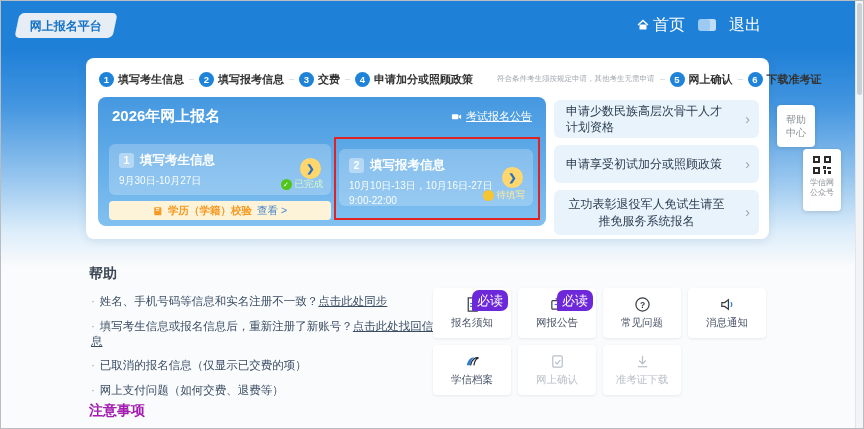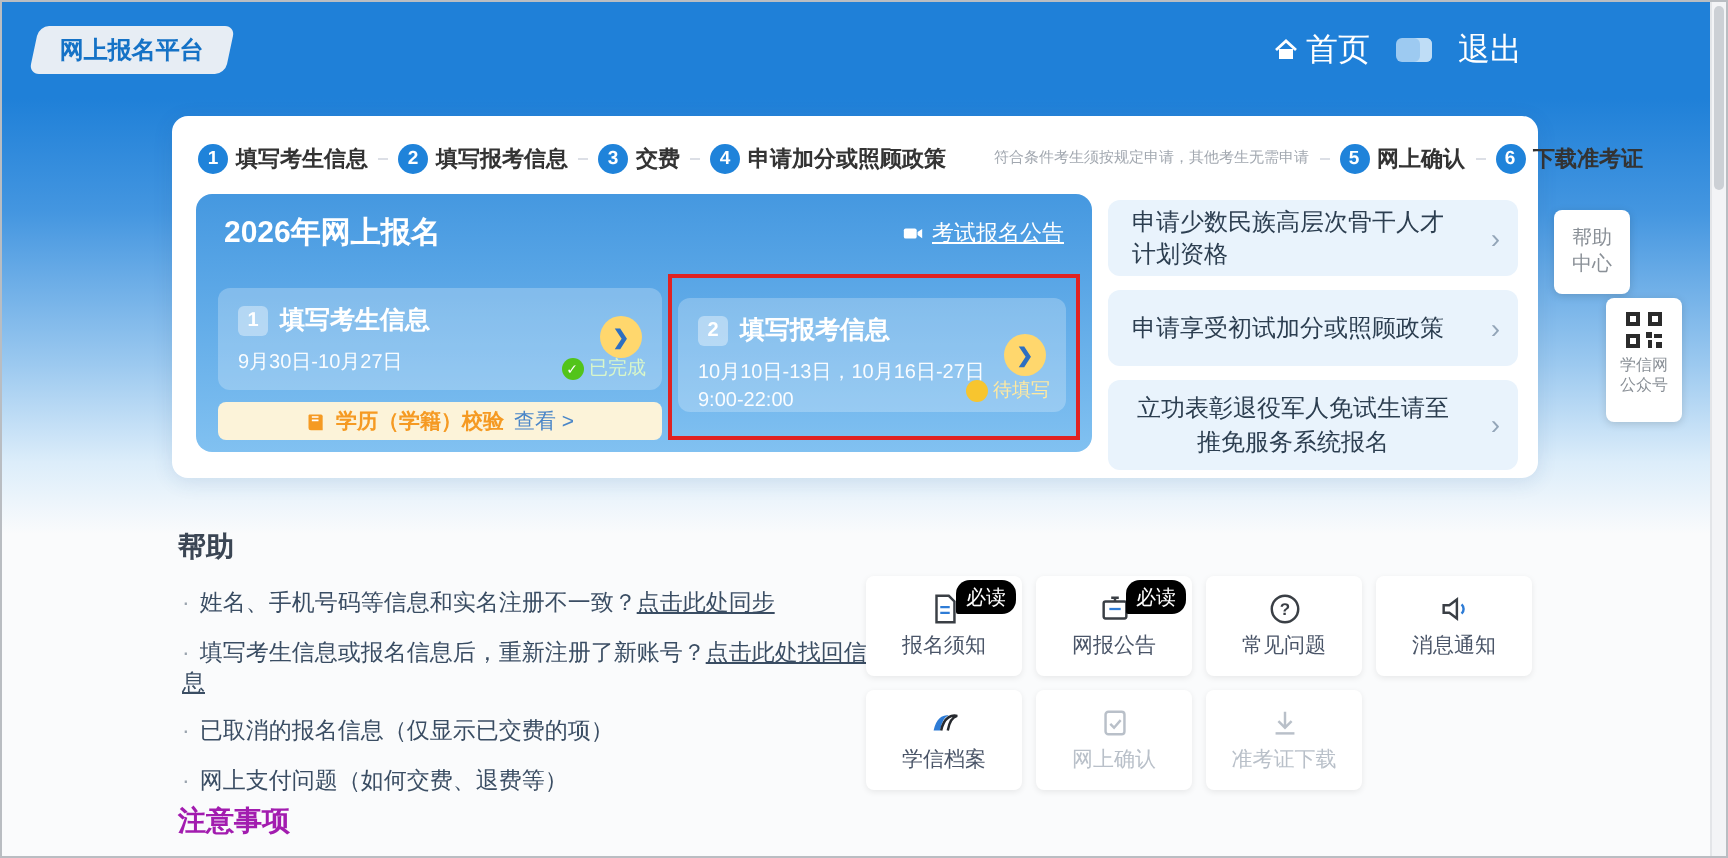--- a/index.html
+++ b/index.html
@@ -104,21 +104,21 @@
 
   
   .grid { position:absolute; left:432px; top:287px; display:grid;
           grid-template-columns:repeat(4,78px); grid-auto-rows:50px; gap:7px; }
   .cell { position:relative; background:#fff; border-radius:4px; box-shadow:0 1px 3px rgba(0,0,0,.08);
           display:flex; flex-direction:column; align-items:center; justify-content:center; gap:3px;
           cursor:pointer; color:#3a3f45; }
   .cell-label { font-size:10.5px; color:#4a5568; }
   .cell.disabled { color:#b9c0c9; cursor:default; }
   .cell.disabled .cell-label { color:#b9c0c9; }
-  .mustread { position:absolute; top:2px; right:3px; background:#000000; color:#fff; font-size:10px;
+  .mustread { position:absolute; top:2px; right:3px; background:#6d28d9; color:#fff; font-size:13px;
               padding:1.5px 5px; border-radius:7px 7px 7px 1px; }
 
   .notice-heading { position:absolute; left:88px; top:401px; font-size:14px; font-weight:bold; color:#a21caf; }
   svg { display:block; }
 </style>
 </head>
 <body>
 
 <div class="screen">
   <div class="banner-bg"></div>

